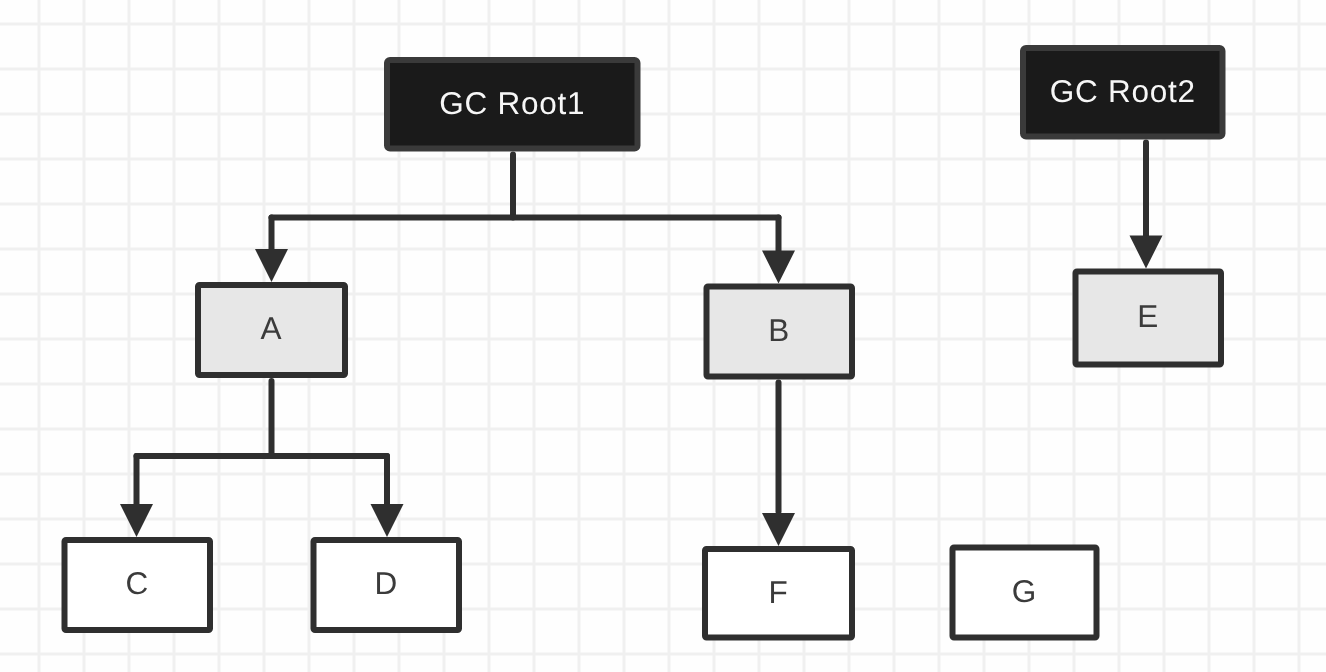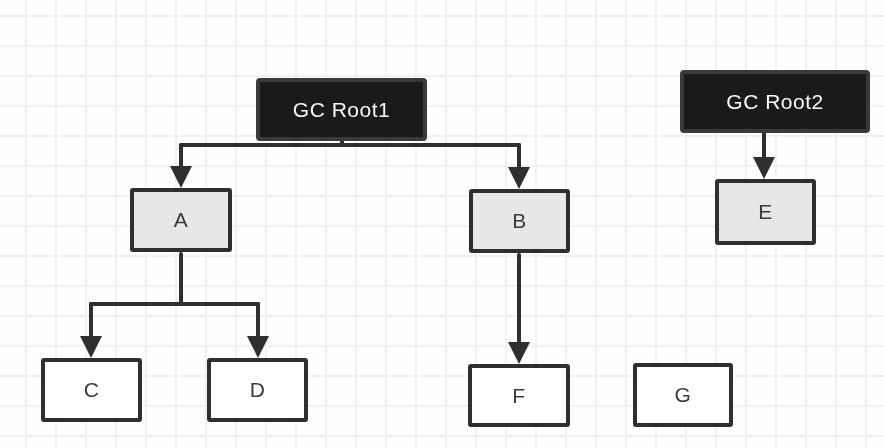--- a/index.html
+++ b/index.html
@@ -27,21 +27,20 @@
     font-size: 21px;
     color: #3b3b3b;
     background: #ffffff;
     letter-spacing: 0.5px;
   }
   .node.root {
     background: #1a1a1a;
     border-color: #3a3a3a;
     color: #f7f7f7;
     border-radius: 4px;
-    margin-top: 40px;
   }
   .node.obj { background: #e7e7e7; }
   .node.leaf { background: #ffffff; }
   .line {
     position: absolute;
     background: #2f2f2f;
     border-radius: 2px;
   }
   .arrow {
     position: absolute;
@@ -73,21 +72,21 @@
   <div class="line" style="left:517px; top:253px; width:4px; height:90px;"></div>
   <div class="arrow" style="left:508px; top:342px;"></div>
 
   <div class="line" style="left:762px; top:93px; width:4px; height:66px;"></div>
   <div class="arrow" style="left:753px; top:157px;"></div>
 
   <div class="node root" style="left:256px; top:38px; width:171px; height:63px;">
     <span>GC Root1</span>
   </div>
 
-  <div class="node root" style="left:680px; top:30px; width:190px; height:63px;">
+  <div class="node root" style="left:680px; top:30px; width:137px; height:63px;">
     <span>GC Root2</span>
   </div>
 
   <div class="node obj" style="left:130px; top:188px; width:102px; height:64px;">
     <span>A</span>
   </div>
 
   <div class="node obj" style="left:469px; top:189px; width:101px; height:64px;">
     <span>B</span>
   </div>

